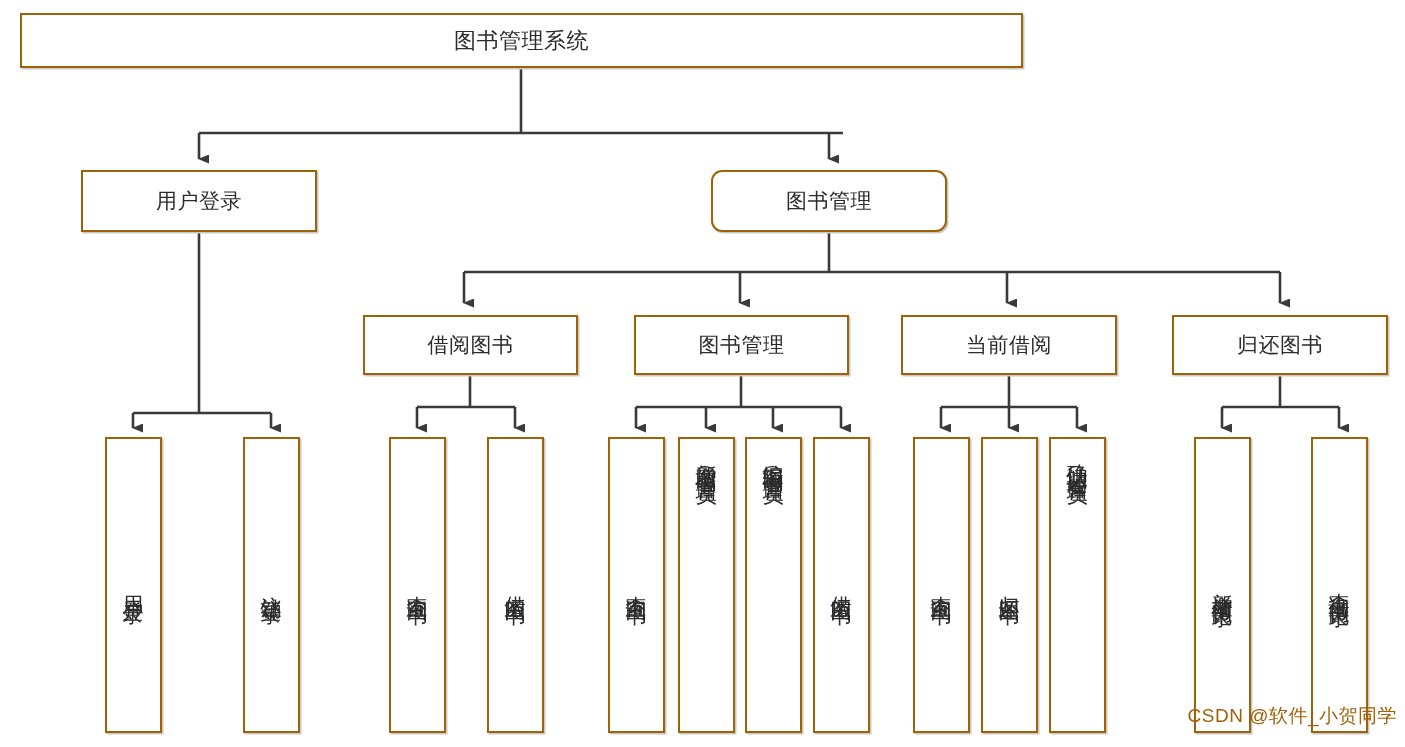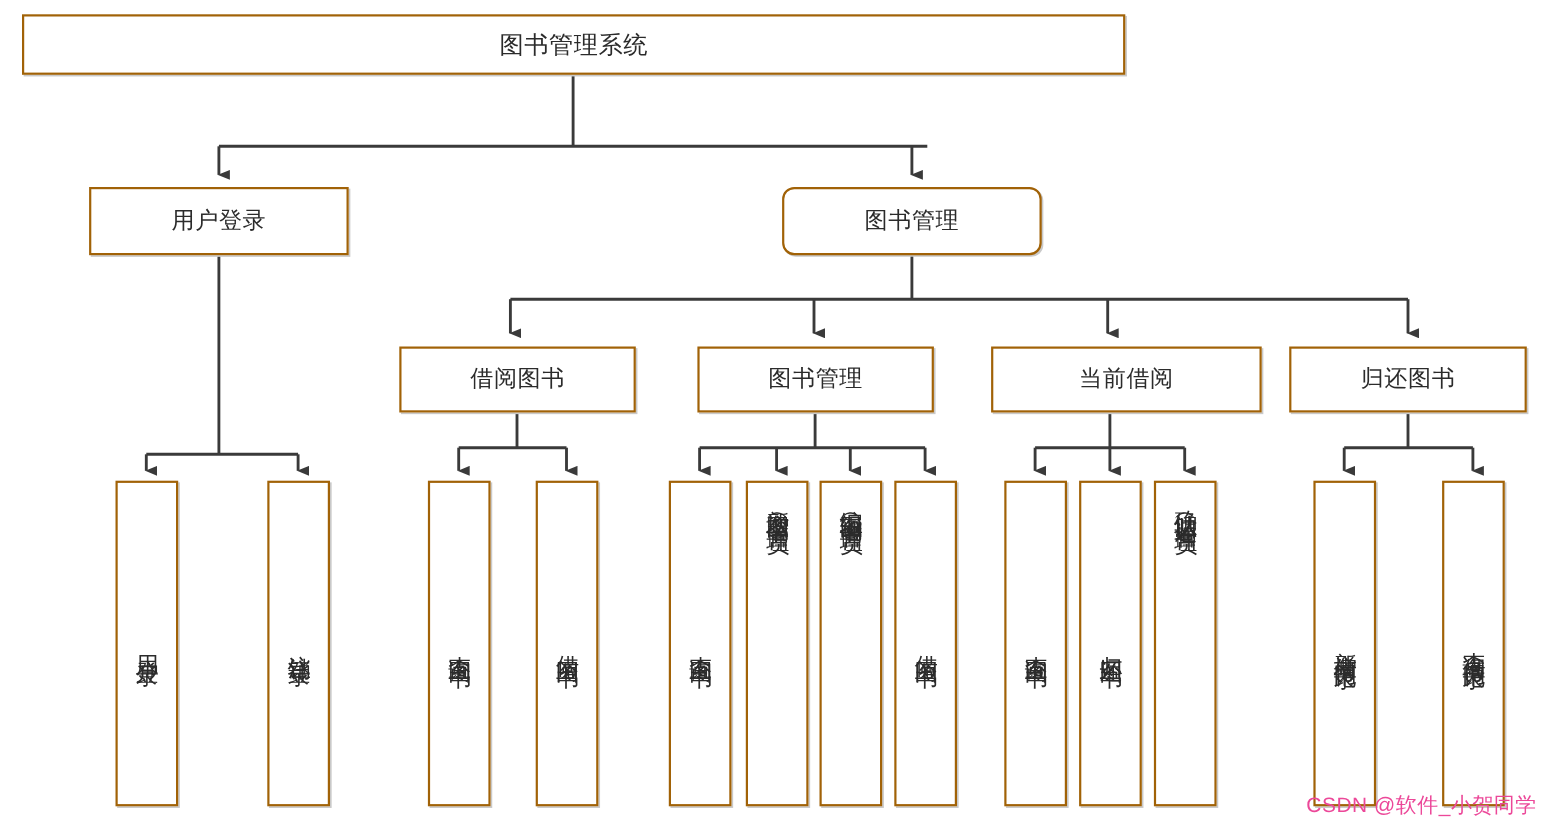--- a/index.html
+++ b/index.html
@@ -59,23 +59,23 @@
     line-height: 1;
     white-space: nowrap;
   }
   .node-leaf.leaf-centered {
     align-items: center;
     padding-top: 0;
   }
   .watermark {
     position: absolute;
     right: 8px;
-    bottom: 2px;
+    bottom: 18px;
     font-size: 19px;
-    color: #ec4899;
+    color: #a16207;
     white-space: nowrap;
     letter-spacing: 0.5px;
   }
 </style>
 </head>
 <body>
 
 <div id="diagram-root">
 
   <svg class="diagram-canvas" viewBox="0 0 1405 747" aria-hidden="true">
@@ -140,21 +140,21 @@
   <div class="node-box" style="left:711px; top:170px; width:236px; height:62px;border-radius:11px;">
     <span class="node-label">图书管理</span>
   </div>
 
   <div class="node-box" style="left:363px; top:315px; width:215px; height:60px;">
     <span class="node-label">借阅图书</span>
   </div>
   <div class="node-box" style="left:634px; top:315px; width:215px; height:60px;">
     <span class="node-label">图书管理</span>
   </div>
-  <div class="node-box" style="left:901px; top:315px; width:246px; height:60px;">
+  <div class="node-box" style="left:901px; top:315px; width:216px; height:60px;">
     <span class="node-label">当前借阅</span>
   </div>
   <div class="node-box" style="left:1172px; top:315px; width:216px; height:60px;">
     <span class="node-label">归还图书</span>
   </div>
 
   <div class="node-box node-leaf leaf-centered" style="left:105px; top:437px; width:57px; height:296px;">
     <span class="node-label">用户登录</span>
   </div>
   <div class="node-box node-leaf leaf-centered" style="left:243px; top:437px; width:57px; height:296px;">

